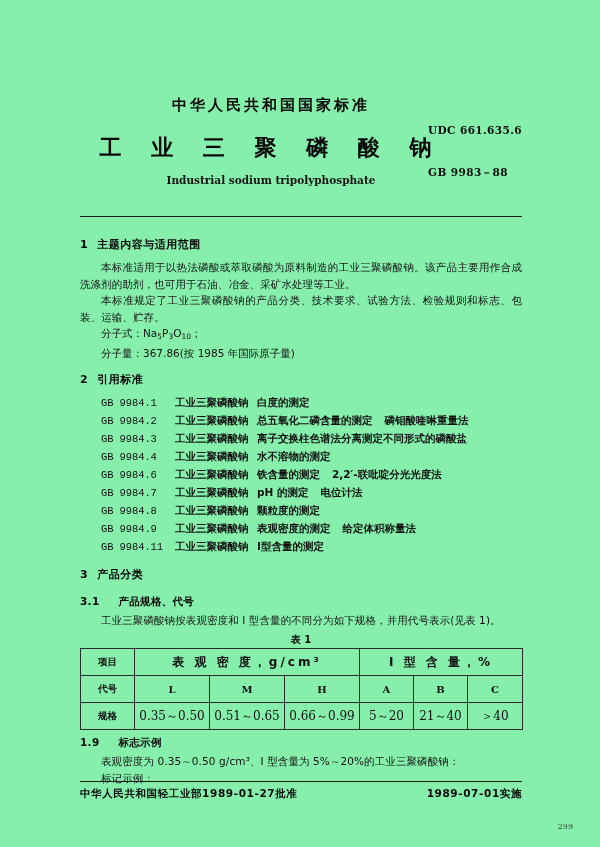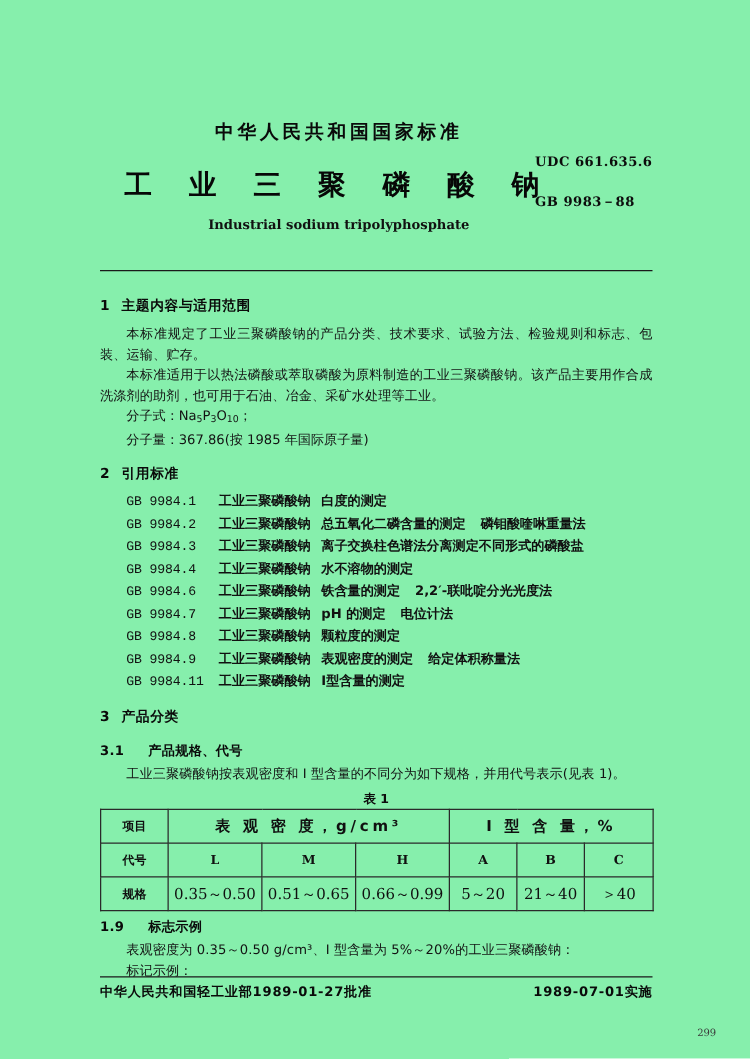--- a/index.html
+++ b/index.html
@@ -64,21 +64,21 @@
     position: absolute;
     right: 0;
     top: 28px;
     text-align: left;
     font-family: "DejaVu Serif", "Liberation Serif", serif;
     font-size: 10.5px;
     font-weight: bold;
     letter-spacing: 0.4px;
     color: #0c0c0c;
   }
-  .code-block .udc { margin-bottom: 19px; }
+  .code-block .udc { margin-bottom: 30px; }
 
   .rule-top {
     position: absolute;
     left: 80px;
     top: 216px;
     width: 442px;
     height: 0;
     border-top: 1.3px solid #1a1a1a;
   }
 
@@ -243,22 +243,22 @@
       </div>
     </div>
 
     <div class="rule-top"></div>
 
     <div class="content">
 
       <div class="sec-head">
         <span class="num">1</span><span>主题内容与适用范围</span>
       </div>
+      <p class="para indent">本标准适用于以热法磷酸或萃取磷酸为原料制造的工业三聚磷酸钠。该产品主要用作合成洗涤剂的助剂，也可用于石油、冶金、采矿水处理等工业。</p>
       <p class="para indent">本标准规定了工业三聚磷酸钠的产品分类、技术要求、试验方法、检验规则和标志、包装、运输、贮存。</p>
-      <p class="para indent">本标准适用于以热法磷酸或萃取磷酸为原料制造的工业三聚磷酸钠。该产品主要用作合成洗涤剂的助剂，也可用于石油、冶金、采矿水处理等工业。</p>
       <div class="formula-line">
         <span>分子式</span><span>：</span><span><span>Na</span><sub>5</sub><span>P</span><sub>3</sub><span>O</span><sub>10</sub></span><span>；</span>
       </div>
       <div class="formula-line">
         <span>分子量</span><span>：</span><span>367.86(按 1985 年国际原子量)</span>
       </div>
 
       <div class="gap-m"></div>
 
       <div class="sec-head">

